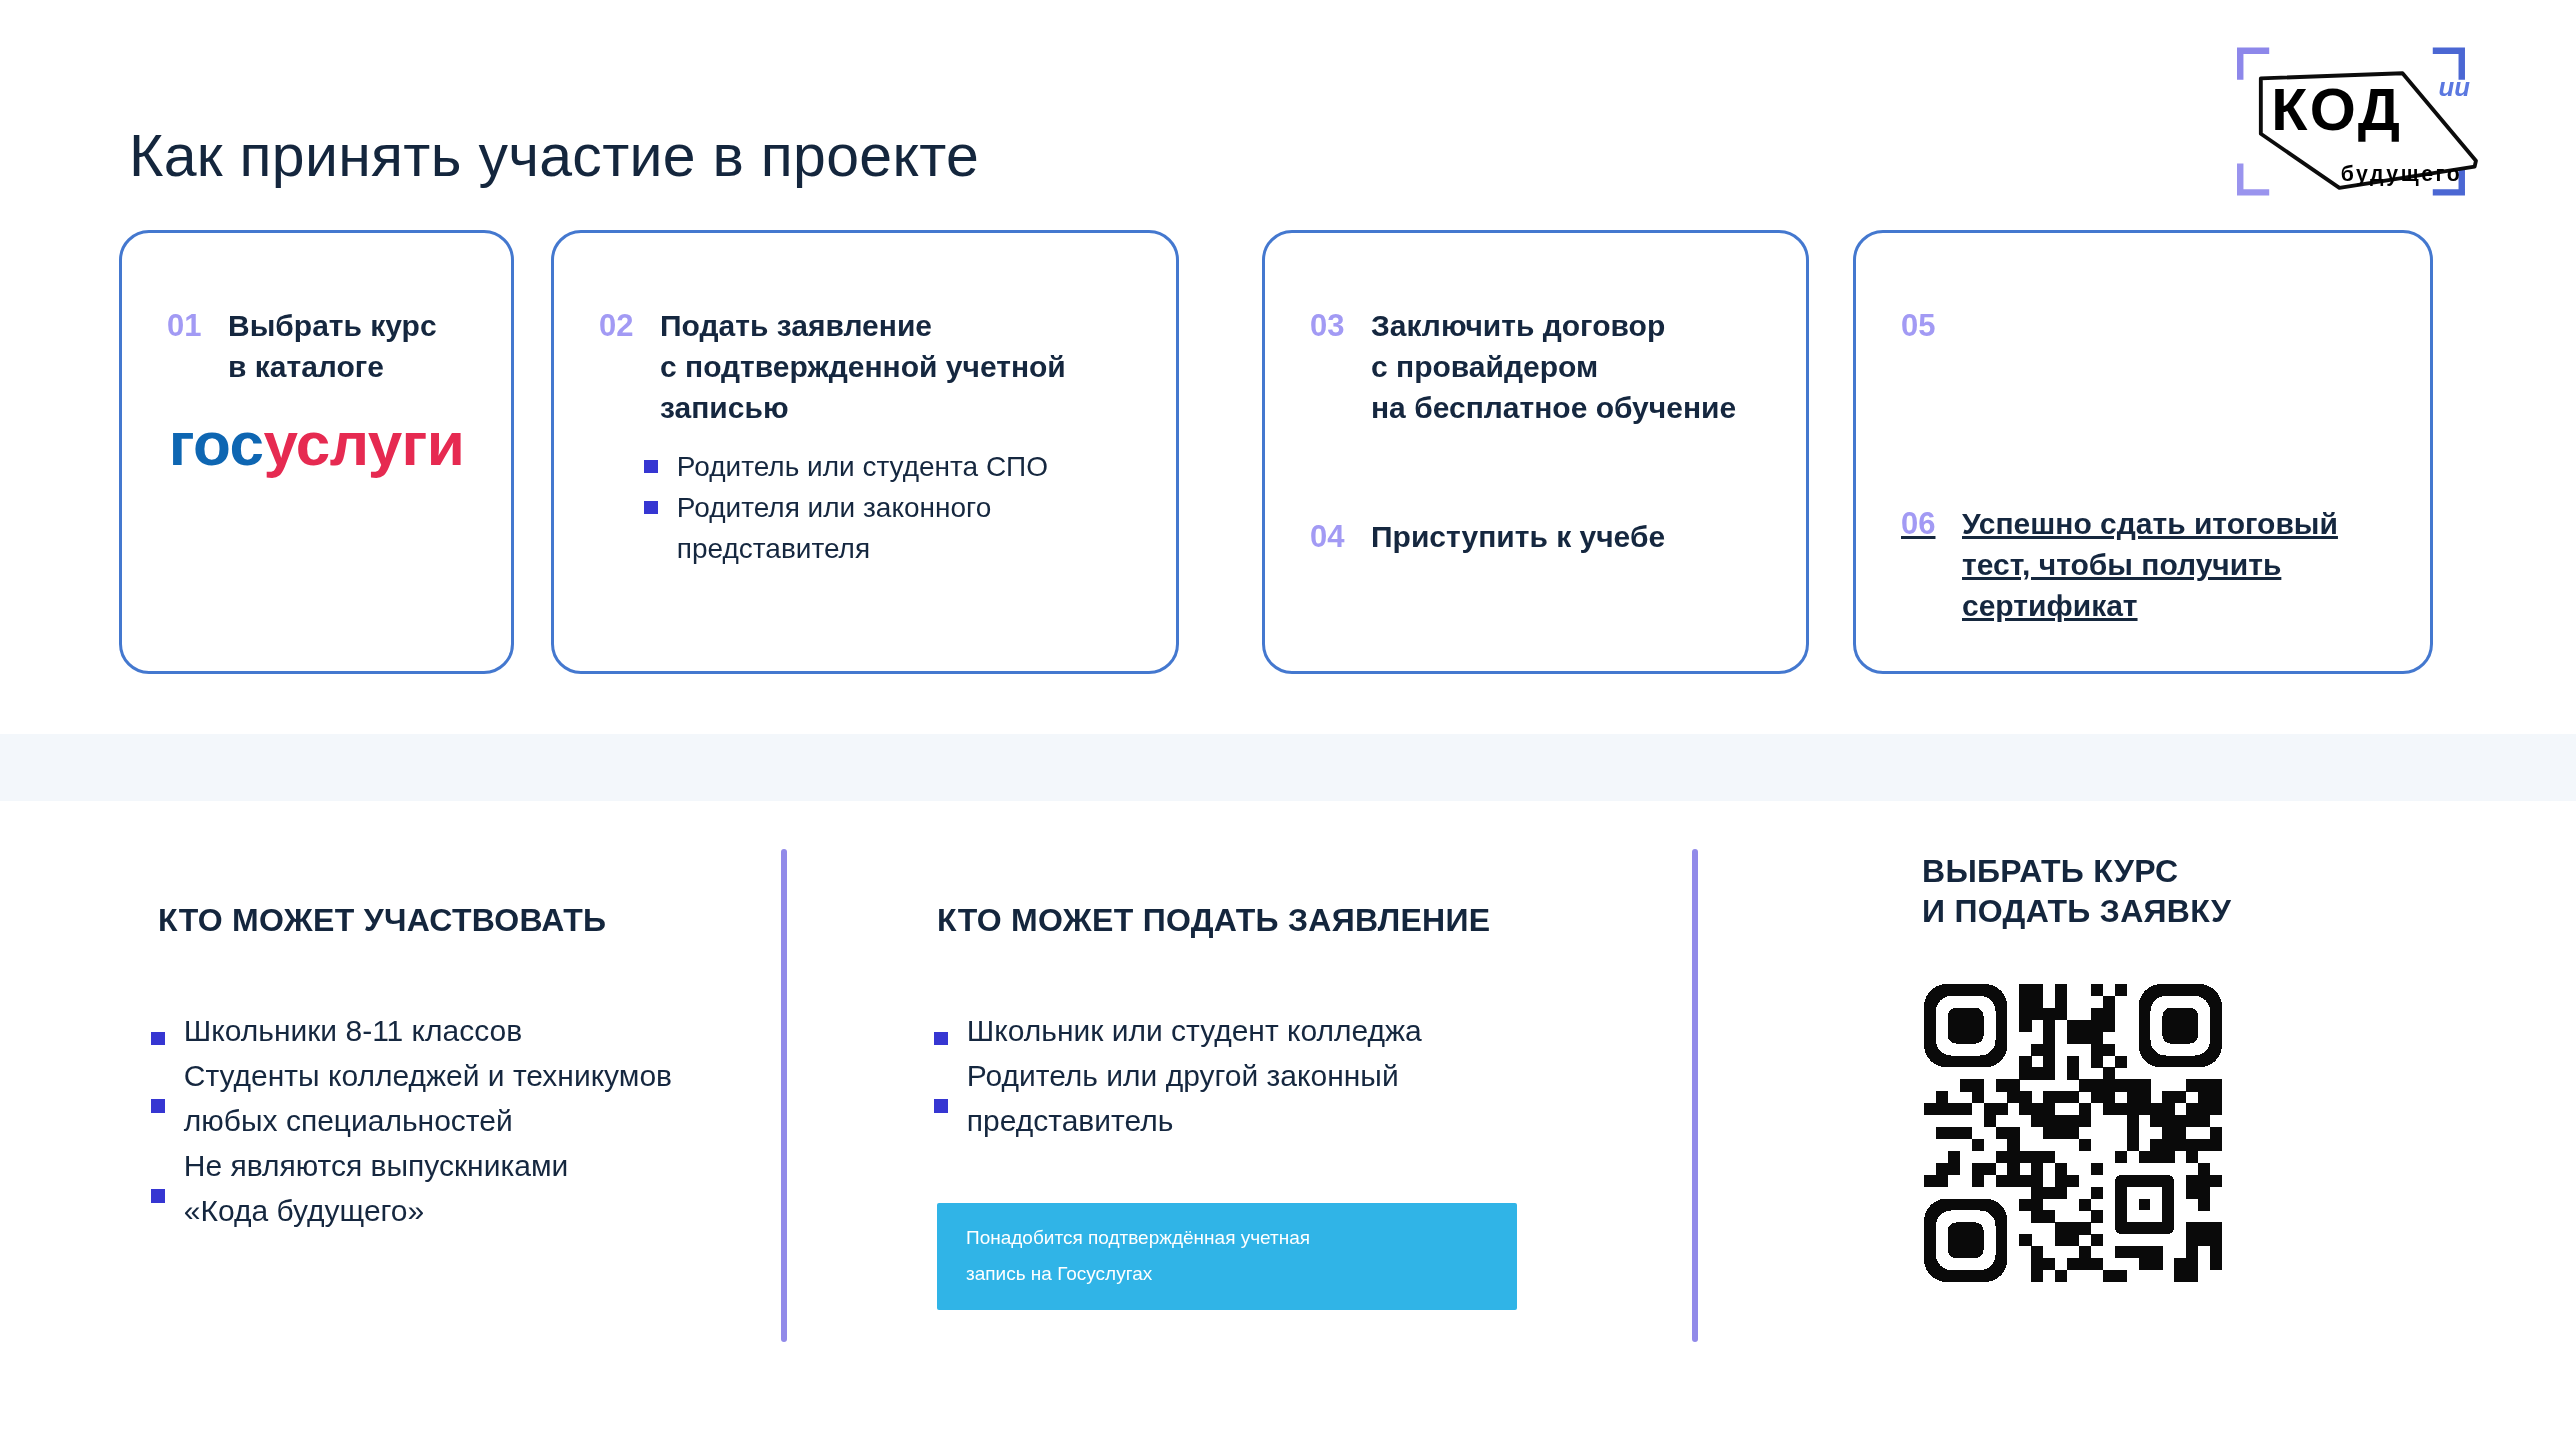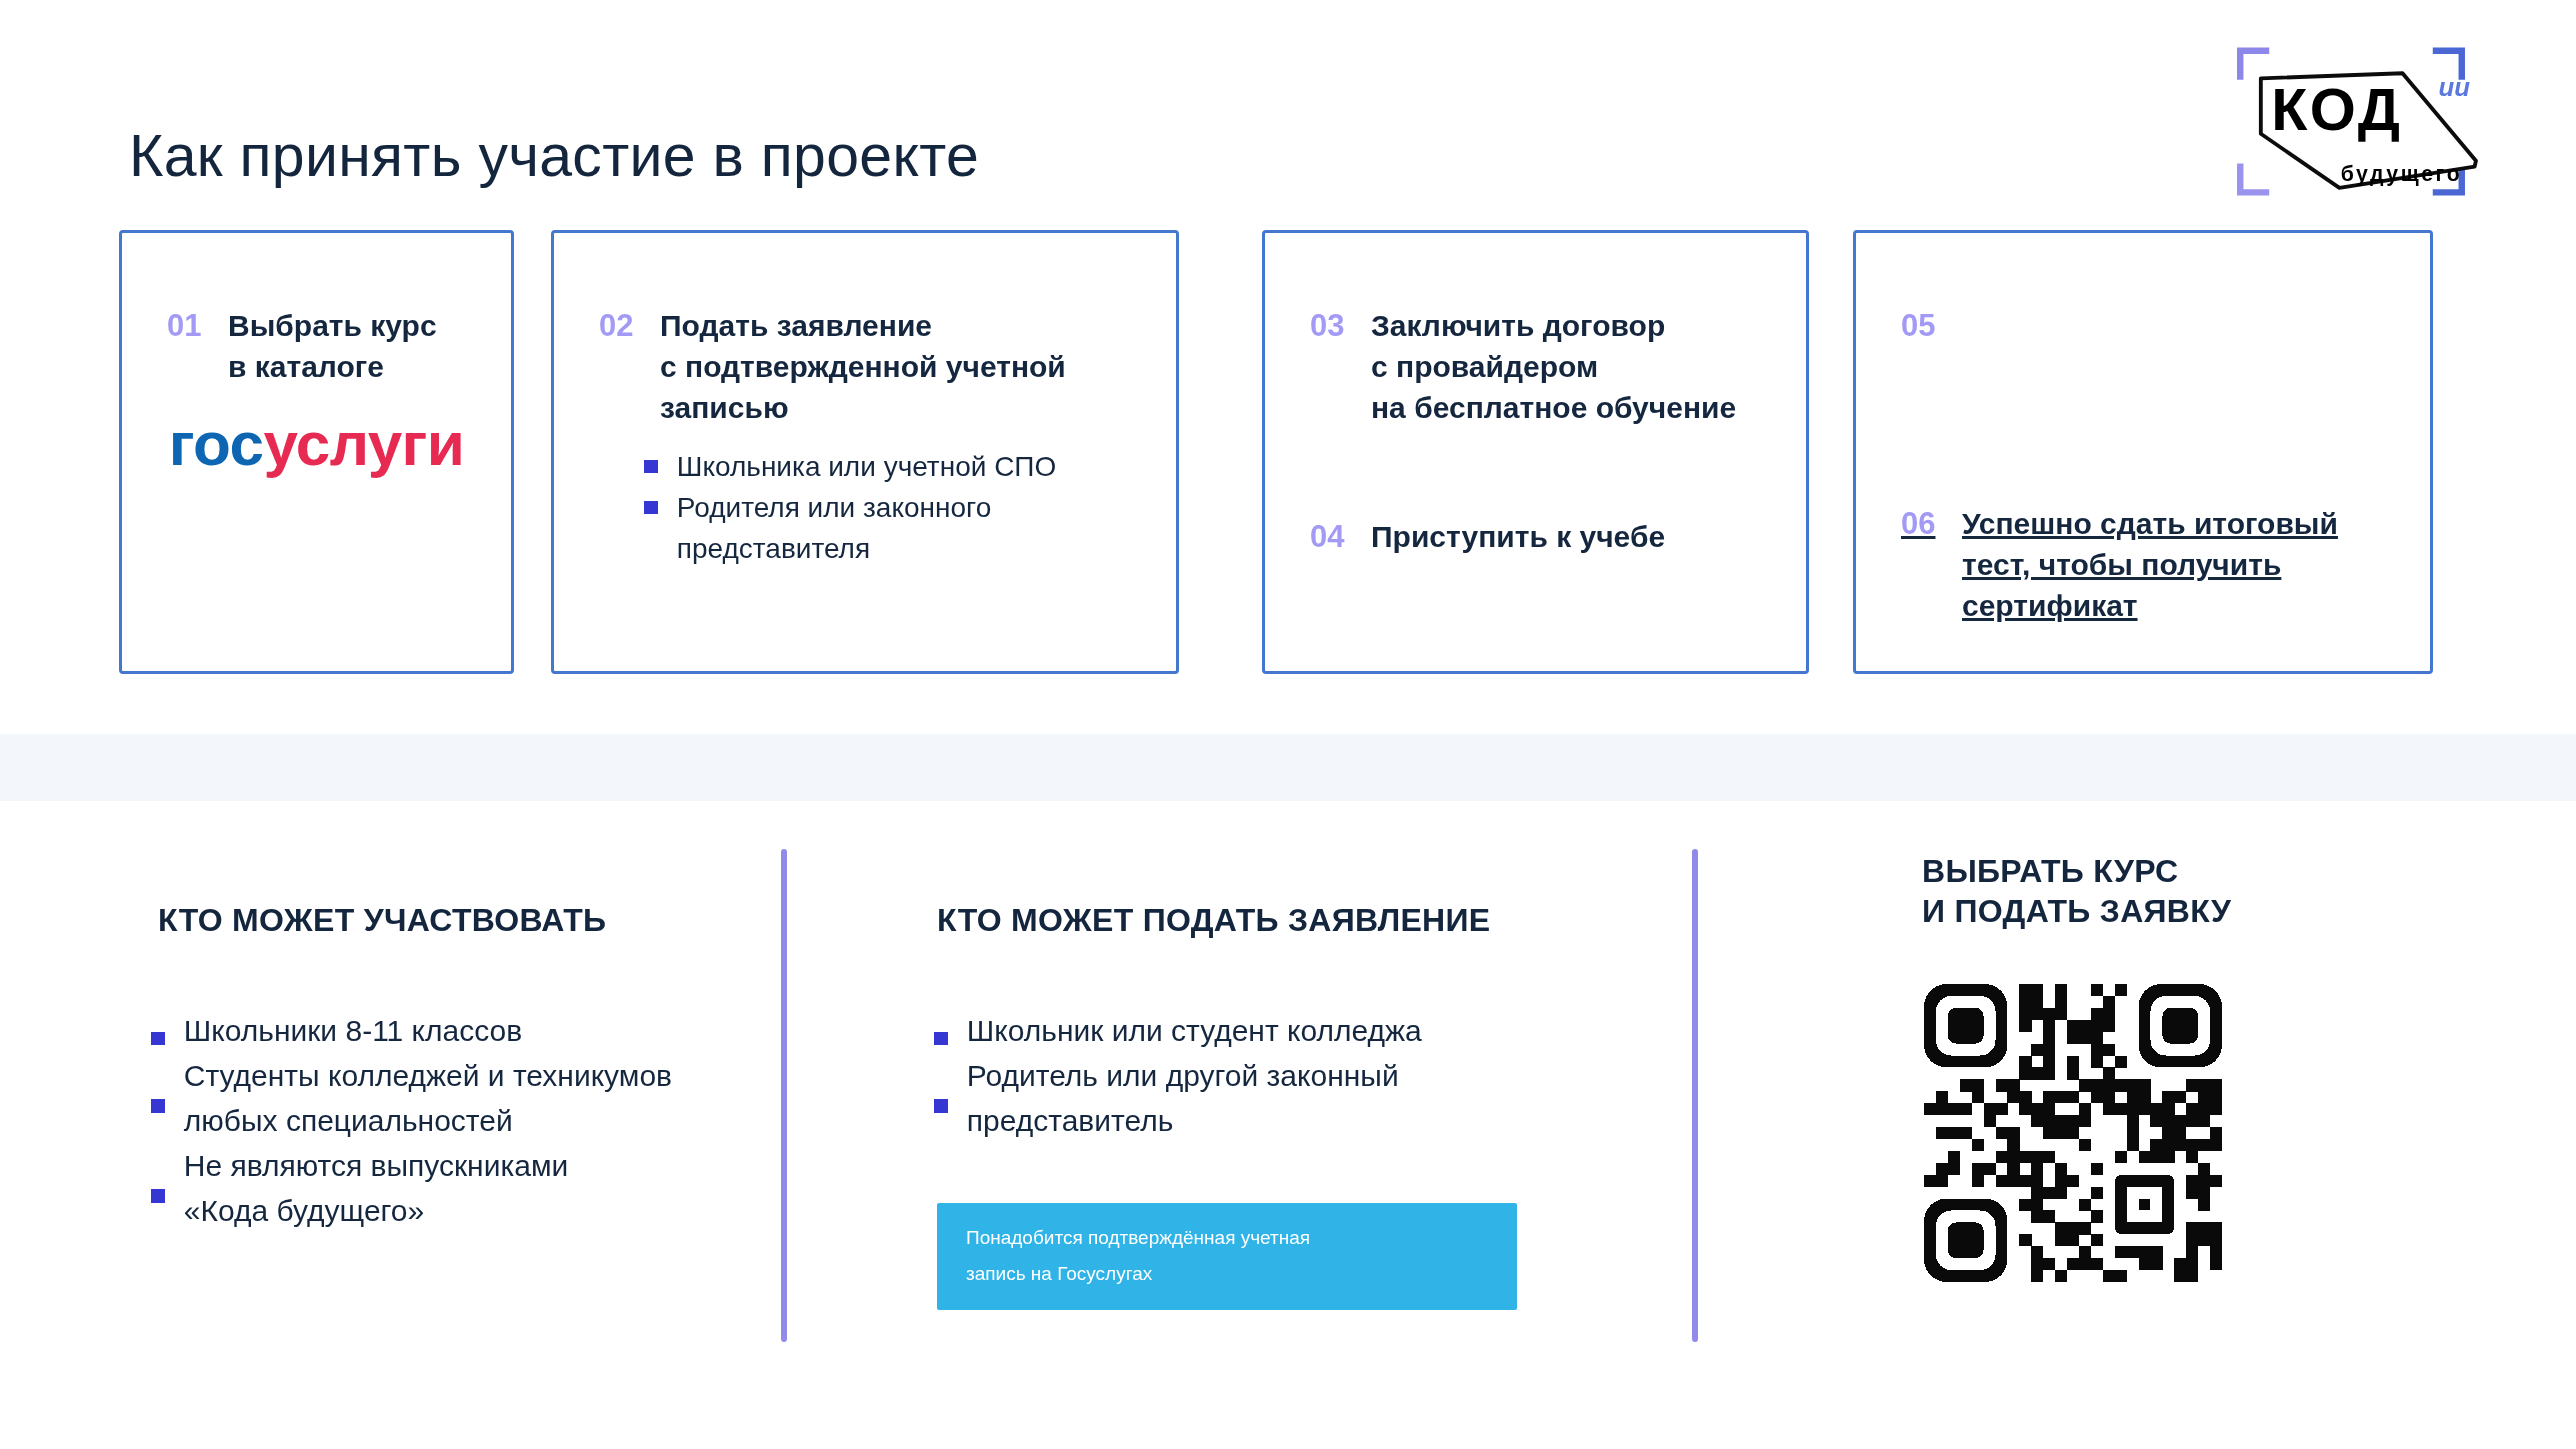--- a/index.html
+++ b/index.html
@@ -10,21 +10,21 @@
   }
   
   .page-title{
     position:absolute;left:129px;top:82px;
     font-size:59px;font-weight:400;color:#14263d;letter-spacing:0.3px;
   }
   .logo-box{position:absolute;left:2190px;top:14px;width:322px;height:201px;}
   
   .card{
     position:absolute;top:230px;height:444px;box-sizing:border-box;
-    border:3.9px solid #4478cf;border-radius:4px;background:#fff;
+    border:3.9px solid #4478cf;border-radius:30px;background:#fff;
   }
   #card1{left:119px;width:395px;}
   #card2{left:551px;width:628px;}
   #card3{left:1262px;width:547px;}
   #card4{left:1853px;width:580px;}
   .step{position:absolute;left:45px;display:flex;align-items:flex-start;}
   .step .num{
     font-size:31px;font-weight:bold;color:#a29af4;
     min-width:61px;line-height:41px;flex:none;
   }
@@ -100,21 +100,21 @@
 
 <div id="card2" class="card">
   <div class="step pos-a">
     <span class="num">02</span>
     <span class="stitle">Подать заявление
 с подтвержденной учетной записью</span>
   </div>
   <ul class="blist">
     <li>
       <span class="bullet-sq"></span>
-      <span class="btext">Школьника или учетной СПО</span>
+      <span class="btext">Родитель или студента СПО</span>
     </li>
     <li>
       <span class="bullet-sq"></span>
       <span class="btext">Родителя или законного
 представителя</span>
     </li>
   </ul>
 </div>
 
 <div id="card3" class="card">

